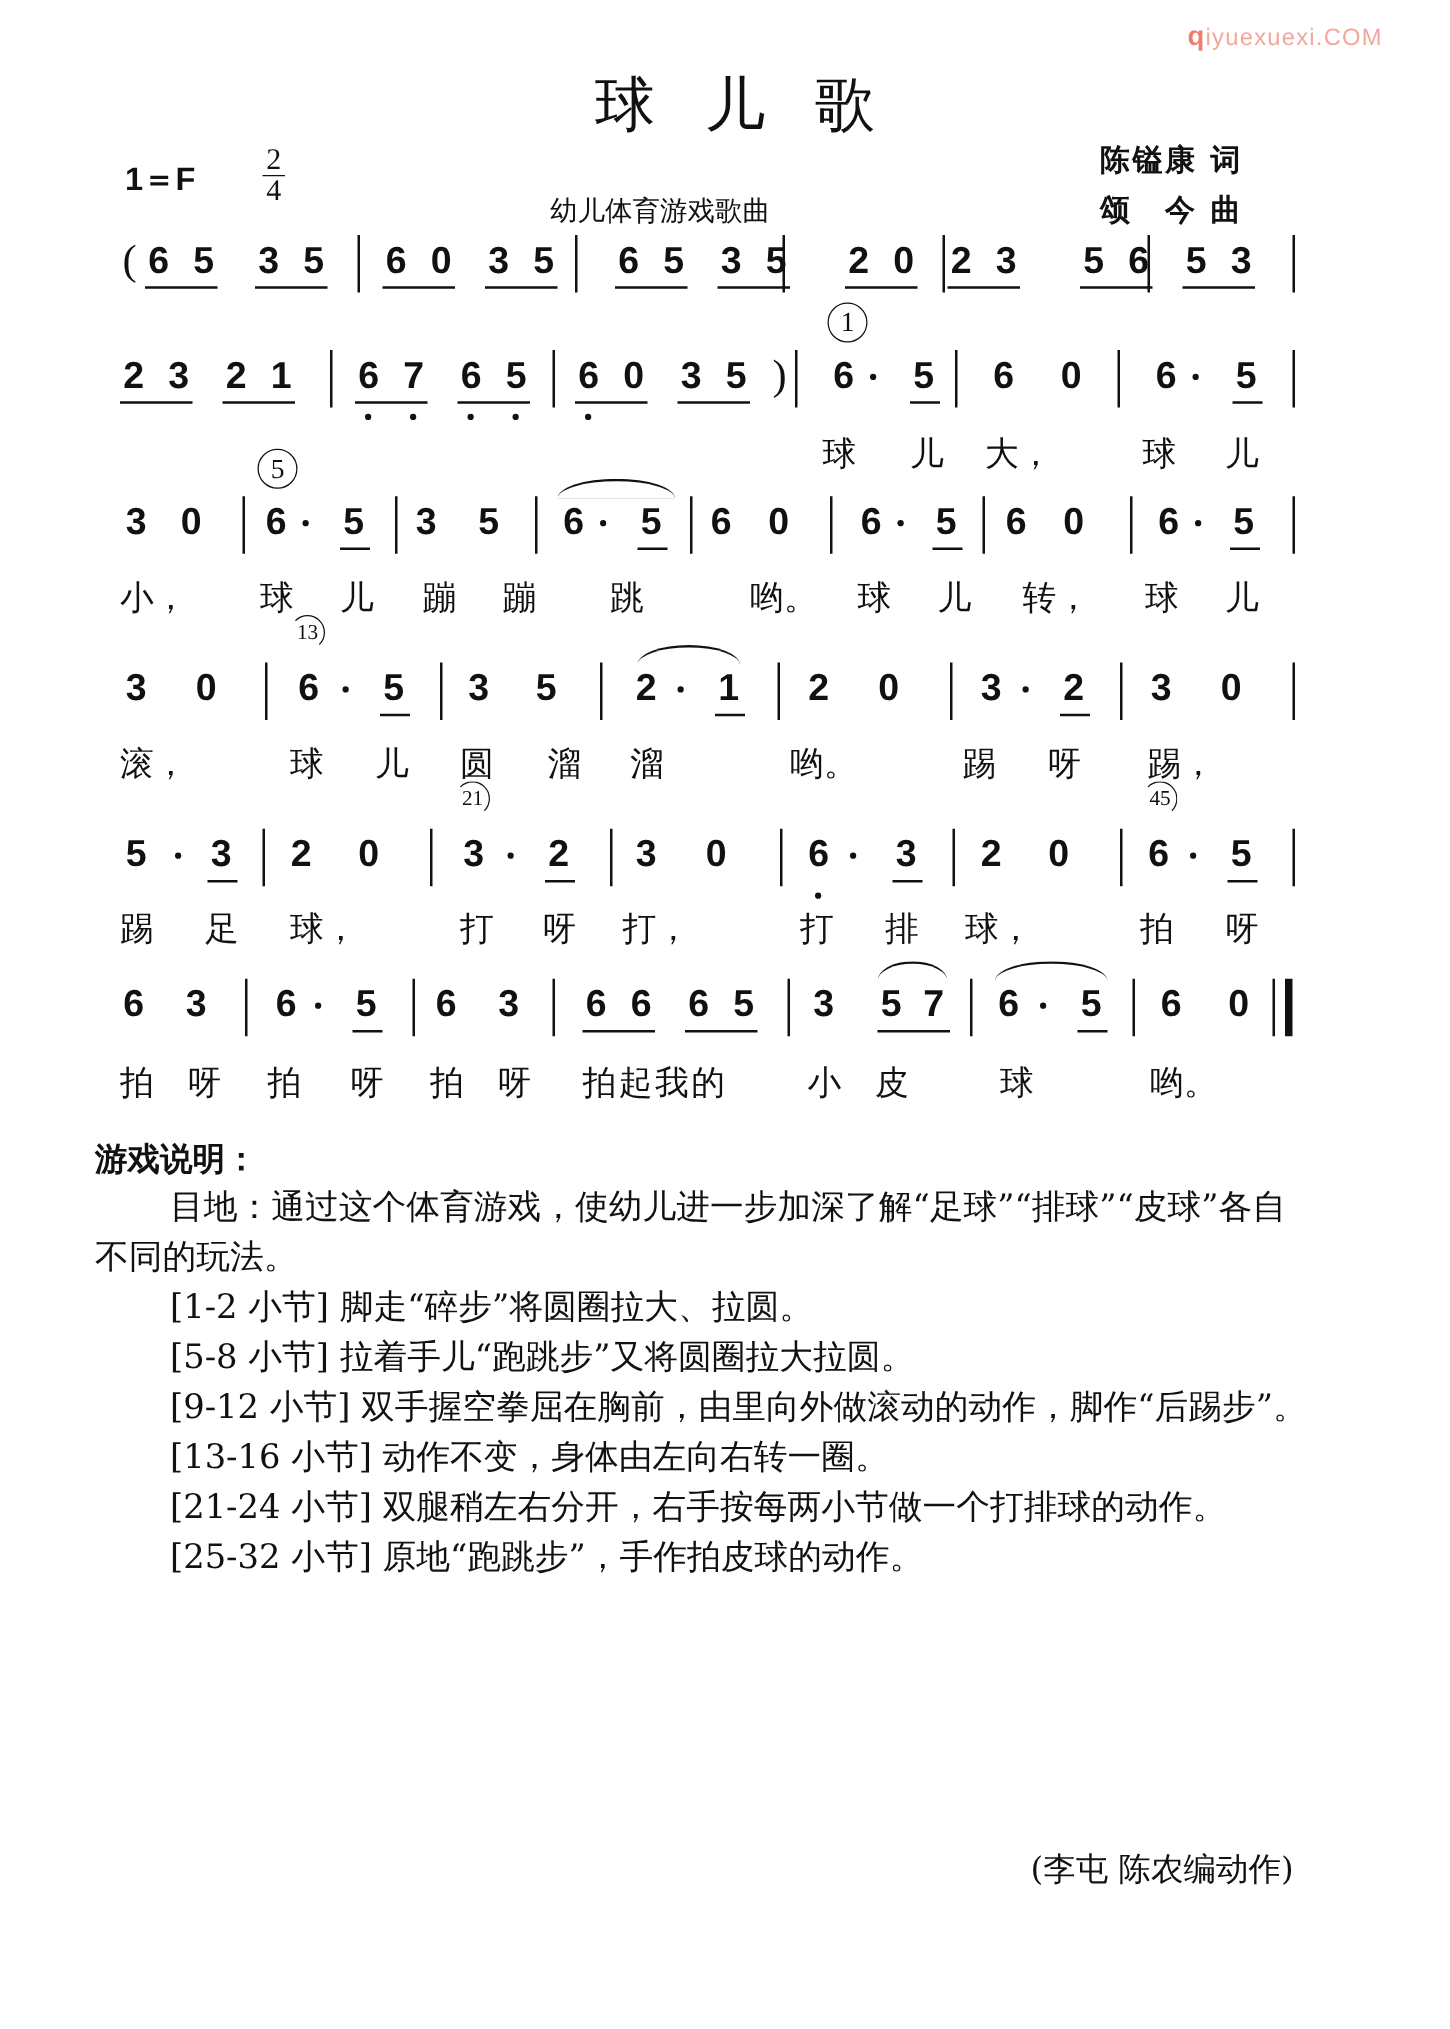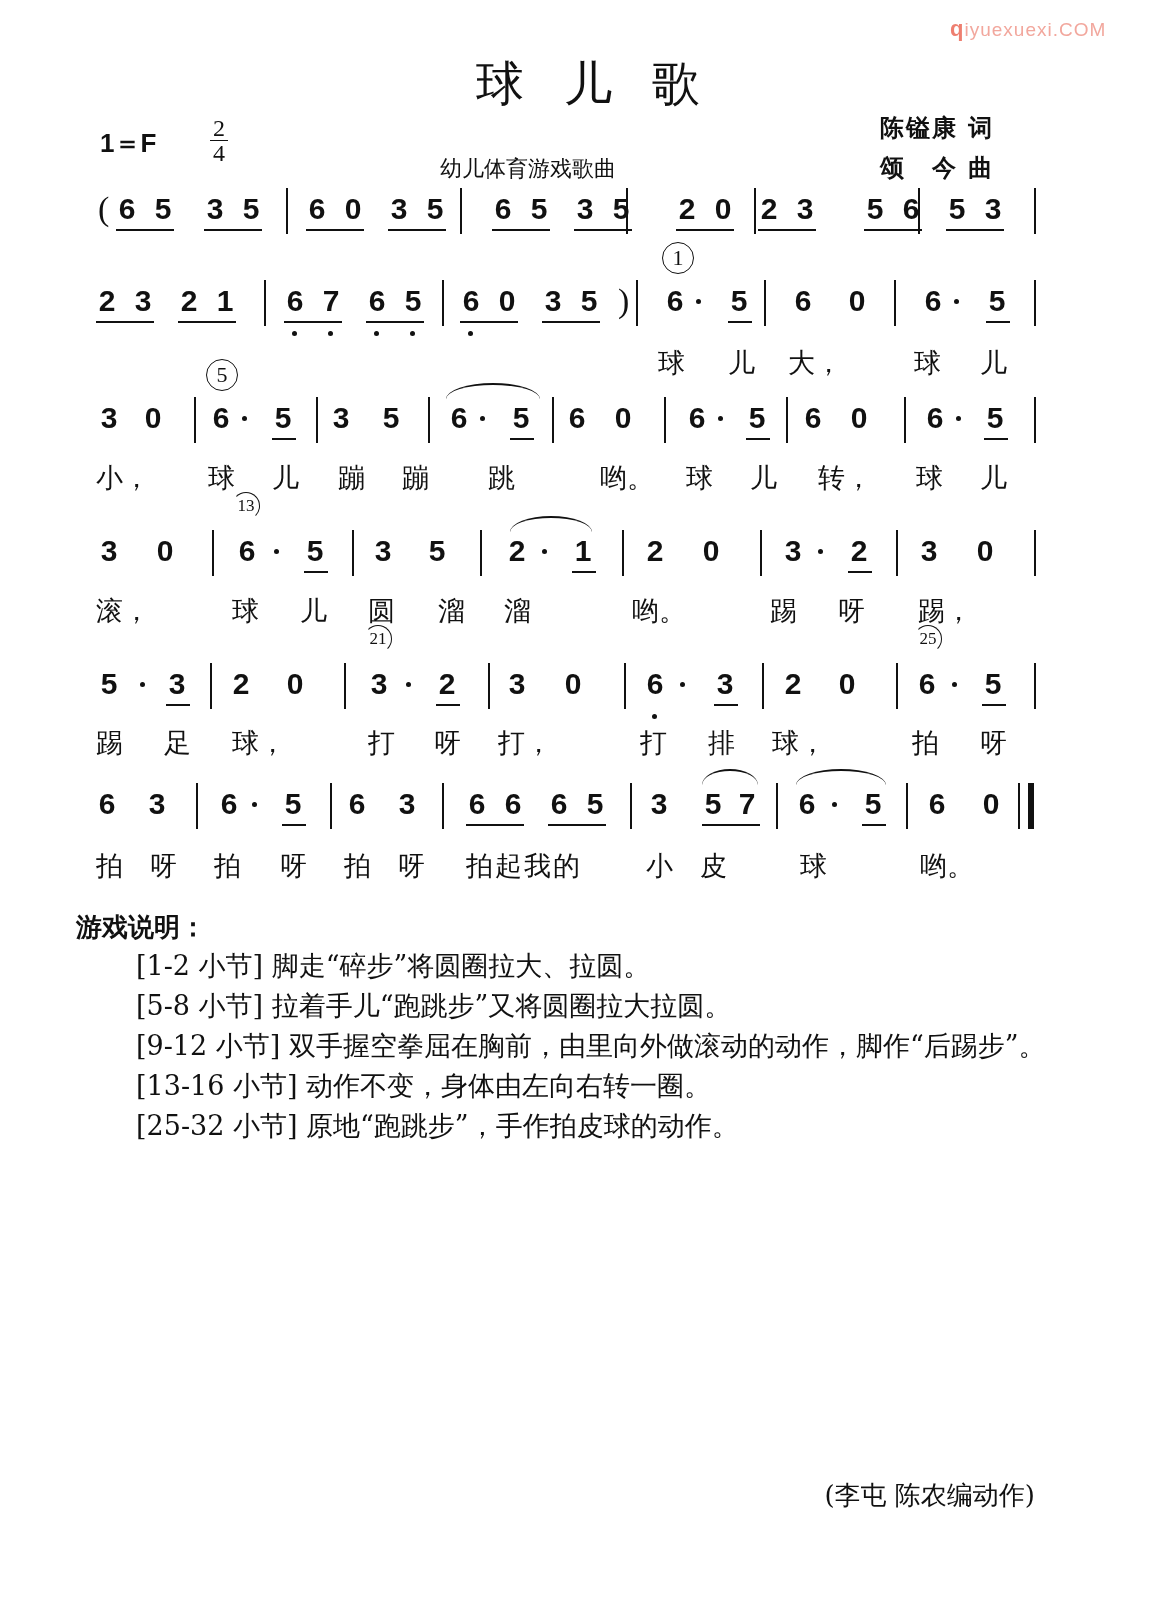--- a/index.html
+++ b/index.html
@@ -222,21 +222,21 @@
       <div class="note" style="left: 886px;">5</div>
       <div class="uline" style="left: 70px; width: 24px;"></div>
       <div class="uline" style="left: 340px; width: 24px;"></div>
       <div class="uline" style="left: 618px; width: 24px;"></div>
       <div class="uline" style="left: 886px; width: 24px;"></div>
       <div class="aug" style="left: 44px;"></div>
       <div class="aug" style="left: 310px;"></div>
       <div class="aug" style="left: 584px;"></div>
       <div class="aug" style="left: 856px;"></div>
       <div class="marker small" style="left: 268px;">21</div>
-      <div class="marker small" style="left: 818px;">25</div>
+      <div class="marker small" style="left: 818px;">45</div>
     </div>
     <div class="row" style="top: 783px;">
       <div class="bar" style="left: 100px;"></div>
       <div class="bar" style="left: 234px;"></div>
       <div class="bar" style="left: 346px;"></div>
       <div class="bar" style="left: 534px;"></div>
       <div class="bar" style="left: 680px;"></div>
       <div class="bar" style="left: 810px;"></div>
       <div class="bar" style="left: 922px;"></div>
       <div class="bar thick" style="left: 932px;"></div>
@@ -264,24 +264,26 @@
       <div class="uline" style="left: 766px; width: 24px;"></div>
       <div class="aug" style="left: 156px;"></div>
       <div class="aug" style="left: 736px;"></div>
       <div class="slur" style="left: 606px; width: 56px;"></div>
       <div class="slur" style="left: 700px; width: 90px;"></div>
     </div>
   </div>
 
 <div class="notes-title">游戏说明：</div>
 <div class="para" style="top:946px;">
+  <p class="p">目地：通过这个体育游戏，使幼儿进一步加深了解“足球”“排球”“皮球”各自不同的玩法。</p>
   <p class="p">[1-2 小节] 脚走“碎步”将圆圈拉大、拉圆。</p>
   <p class="p">[5-8 小节] 拉着手儿“跑跳步”又将圆圈拉大拉圆。</p>
   <p class="p">[9-12 小节] 双手握空拳屈在胸前，由里向外做滚动的动作，脚作“后踢步”。</p>
   <p class="p">[13-16 小节] 动作不变，身体由左向右转一圈。</p>
+  <p class="p">[21-24 小节] 双腿稍左右分开，右手按每两小节做一个打排球的动作。</p>
   <p class="p">[25-32 小节] 原地“跑跳步”，手作拍皮球的动作。</p>
 </div>
 <div class="credit-end">(李屯 陈农编动作)</div>
 
 <div class="lyr" style="left: 658px; top: 345px;">球</div>
 <div class="lyr" style="left: 728px; top: 345px;">儿</div>
 <div class="lyr" style="left: 788px; top: 345px;">大，</div>
 <div class="lyr" style="left: 914px; top: 345px;">球</div>
 <div class="lyr" style="left: 980px; top: 345px;">儿</div>
 <div class="lyr" style="left: 96px; top: 460px;">小，</div>

